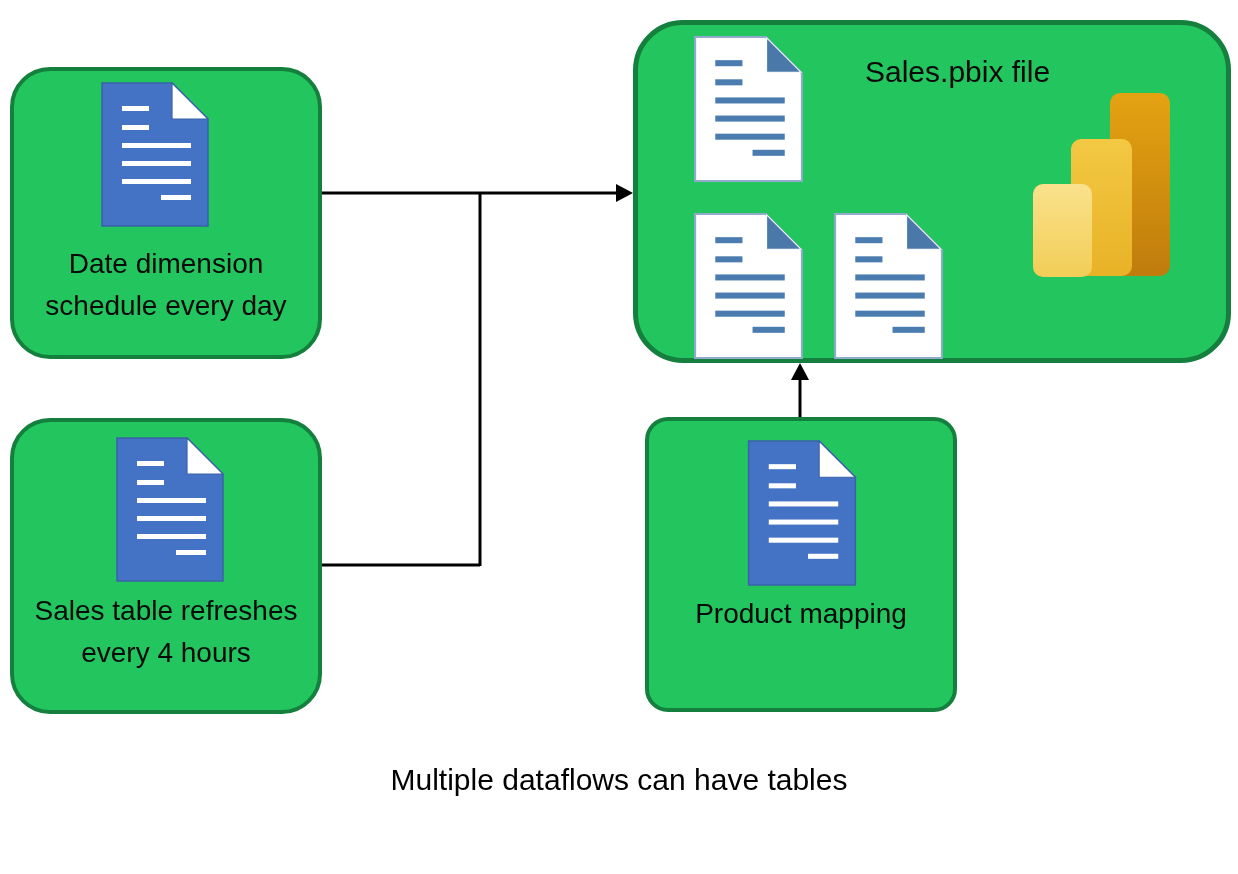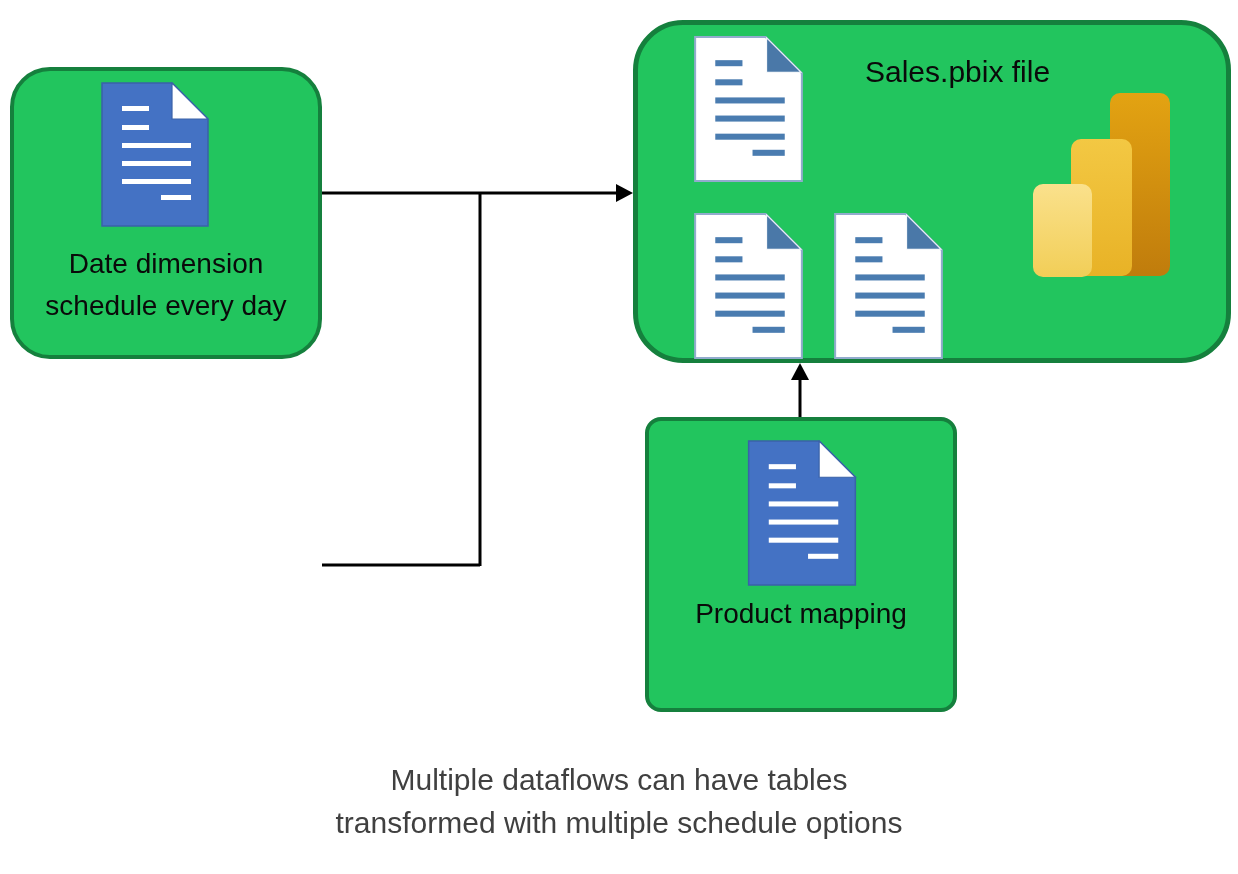--- a/index.html
+++ b/index.html
@@ -13,40 +13,40 @@
   .connectors{position:absolute;left:0;top:0;width:1238px;height:874px;pointer-events:none;}
   .box{
     position:absolute;
     background:#22c55e;
     border:4px solid #15803d;
     border-radius:40px;
     box-sizing:border-box;
   }
   .box-tl{left:10px;top:24px;width:312px;height:292px;margin-top:43px;}
   .box-bl{left:10px;top:418px;width:312px;height:296px;}
-  .box-bm{left:645px;top:417px;width:312px;height:295px;border-radius:16px;padding-left:24px;}
+  .box-bm{left:645px;top:417px;width:312px;height:295px;border-radius:23px;padding-left:24px;}
   .box-r{left:633px;top:20px;width:598px;height:343px;border-width:5px;border-radius:50px;}
   .doc{position:absolute;}
   .label{
     position:absolute;left:0;right:0;
     text-align:center;color:#0a0a0a;
     font-size:28px;line-height:42px;
     letter-spacing:0px;
   }
   .pbix-title{
     position:absolute;left:227px;top:30px;
     font-size:30px;color:#0a0a0a;white-space:nowrap;
   }
   .pbi-bar{position:absolute;border-radius:10px;}
   .bar-tall{left:472px;top:68px;width:60px;height:183px;background:linear-gradient(180deg,#E3A312,#C07C0C);z-index:1;}
   .bar-mid{left:433px;top:114px;width:61px;height:137px;background:linear-gradient(180deg,#F3C843,#E8B226);z-index:2;}
   .bar-short{left:395px;top:159px;width:59px;height:93px;background:linear-gradient(180deg,#FAE18C,#F2CE57);z-index:3;}
   .caption{
     position:absolute;left:0;top:758px;width:1238px;
-    text-align:center;color:#404040;
+    text-align:center;color:#000000;
     font-size:30px;line-height:43px;
   }
 </style>
 </head>
 <body>
 
 <div class="canvas">
 
   <svg class="connectors">
 
@@ -76,20 +76,36 @@
       <rect x="21" y="79" width="69" height="5" fill="#fff"></rect>
       <rect x="21" y="97" width="69" height="5" fill="#fff"></rect>
       <rect x="60" y="113" width="30" height="5" fill="#fff"></rect>
     </svg>
     <div class="label" style="top:172px">
       <div>Date dimension</div>
       <div>schedule every day</div>
     </div>
   </div>
 
+  <div class="box box-bl">
+    <svg class="doc" style="left:102px;top:15px" width="108" height="145" viewBox="0 0 108 145">
+      <path d="M1,1 H71 L107,37 V144 H1 Z" fill="#4472C4" stroke="#3A62A8" stroke-width="1.5"></path>
+      <path d="M71,1 L71,37 L107,37 Z" fill="#FFFFFF" stroke="#3A62A8" stroke-width="1.2"></path>
+      <rect x="21" y="24" width="27" height="5" fill="#fff"></rect>
+      <rect x="21" y="43" width="27" height="5" fill="#fff"></rect>
+      <rect x="21" y="61" width="69" height="5" fill="#fff"></rect>
+      <rect x="21" y="79" width="69" height="5" fill="#fff"></rect>
+      <rect x="21" y="97" width="69" height="5" fill="#fff"></rect>
+      <rect x="60" y="113" width="30" height="5" fill="#fff"></rect>
+    </svg>
+    <div class="label" style="top:168px">
+      <div>Sales table refreshes</div>
+      <div>every 4 hours</div>
+    </div>
+  </div>
 
   <div class="box box-bm">
     <svg class="doc" style="left:98px;top:19px" width="110" height="146" viewBox="0 0 108 145">
       <path d="M1,1 H71 L107,37 V144 H1 Z" fill="#4472C4" stroke="#3A62A8" stroke-width="1.5"></path>
       <path d="M71,1 L71,37 L107,37 Z" fill="#FFFFFF" stroke="#3A62A8" stroke-width="1.2"></path>
       <rect x="21" y="24" width="27" height="5" fill="#fff"></rect>
       <rect x="21" y="43" width="27" height="5" fill="#fff"></rect>
       <rect x="21" y="61" width="69" height="5" fill="#fff"></rect>
       <rect x="21" y="79" width="69" height="5" fill="#fff"></rect>
       <rect x="21" y="97" width="69" height="5" fill="#fff"></rect>
@@ -138,16 +154,15 @@
 
     <div>
       <div class="pbi-bar bar-tall"></div>
       <div class="pbi-bar bar-mid"></div>
       <div class="pbi-bar bar-short"></div>
     </div>
   </div>
 
   <div class="caption">
     <div>Multiple dataflows can have tables</div>
-    <div>transformed with multiple schedule options</div>
   </div>
 
 </div>
 
 </body></html>

